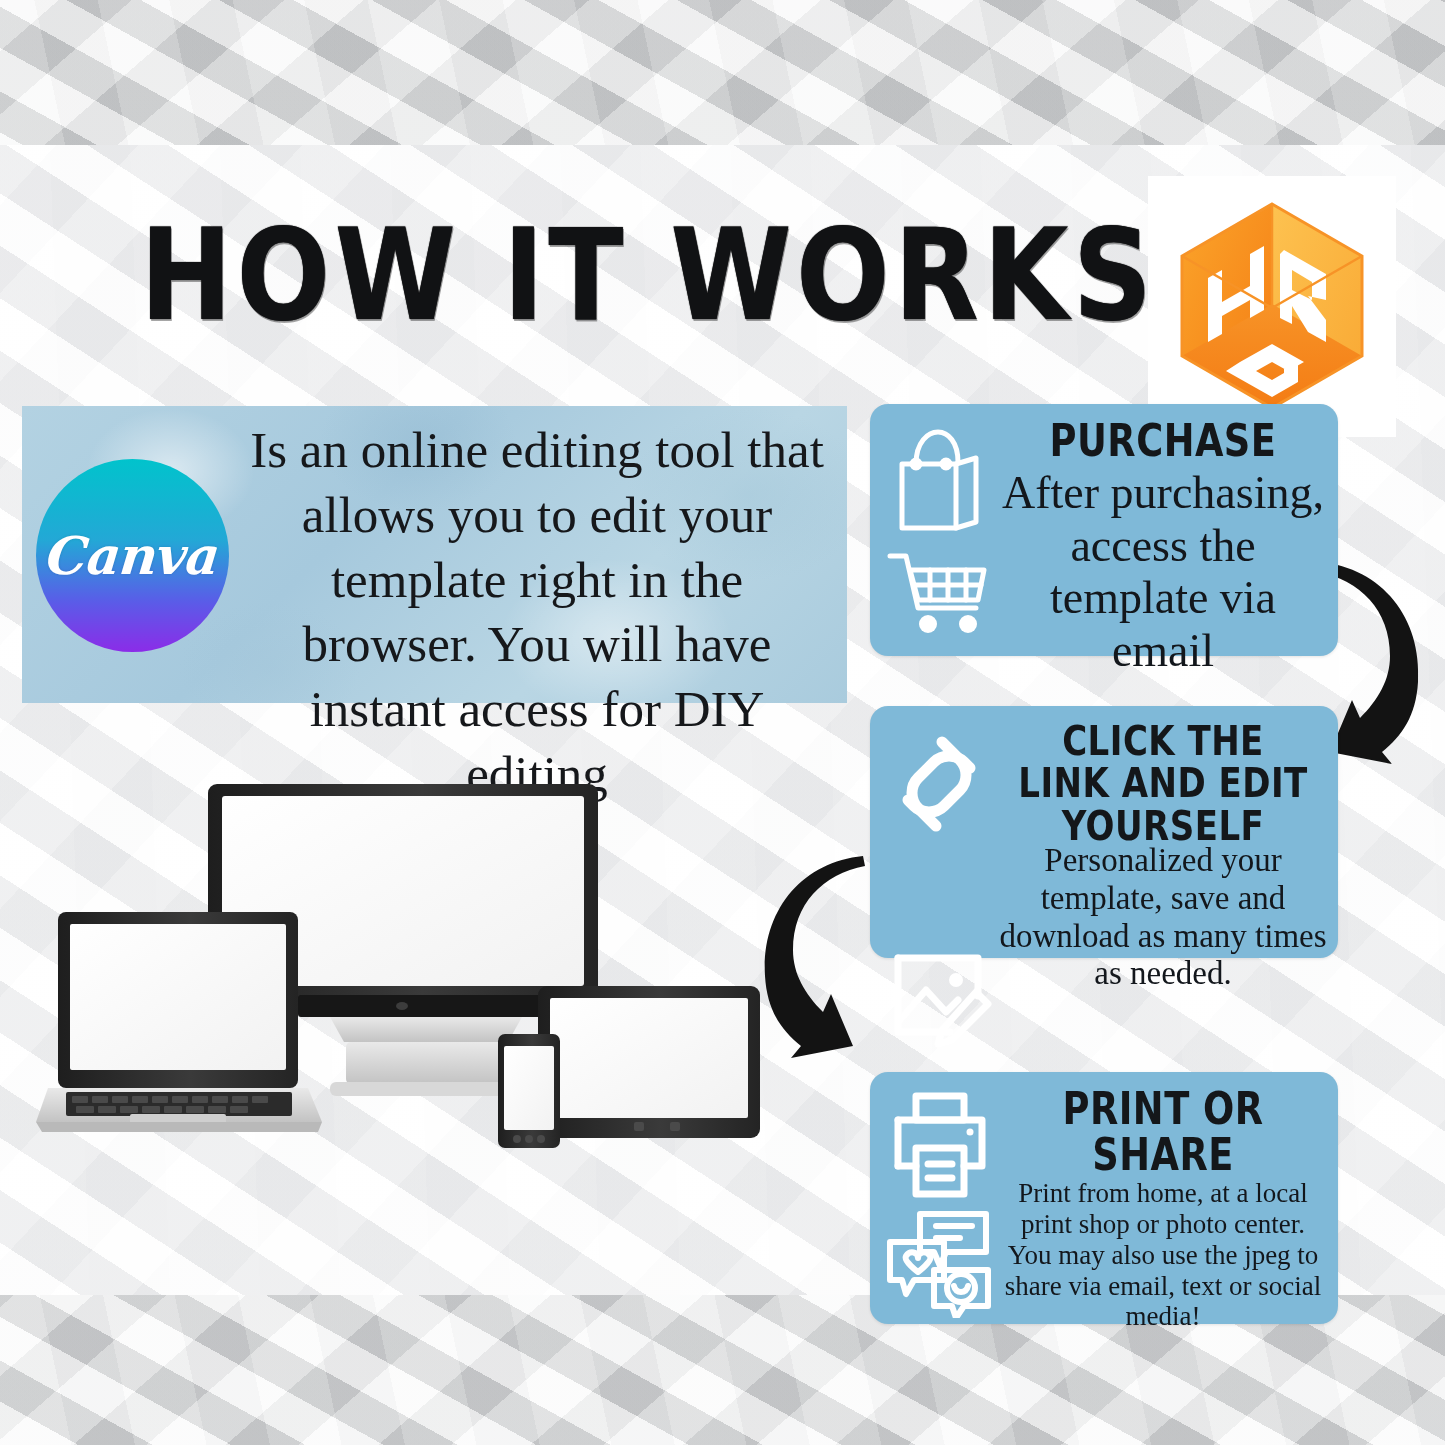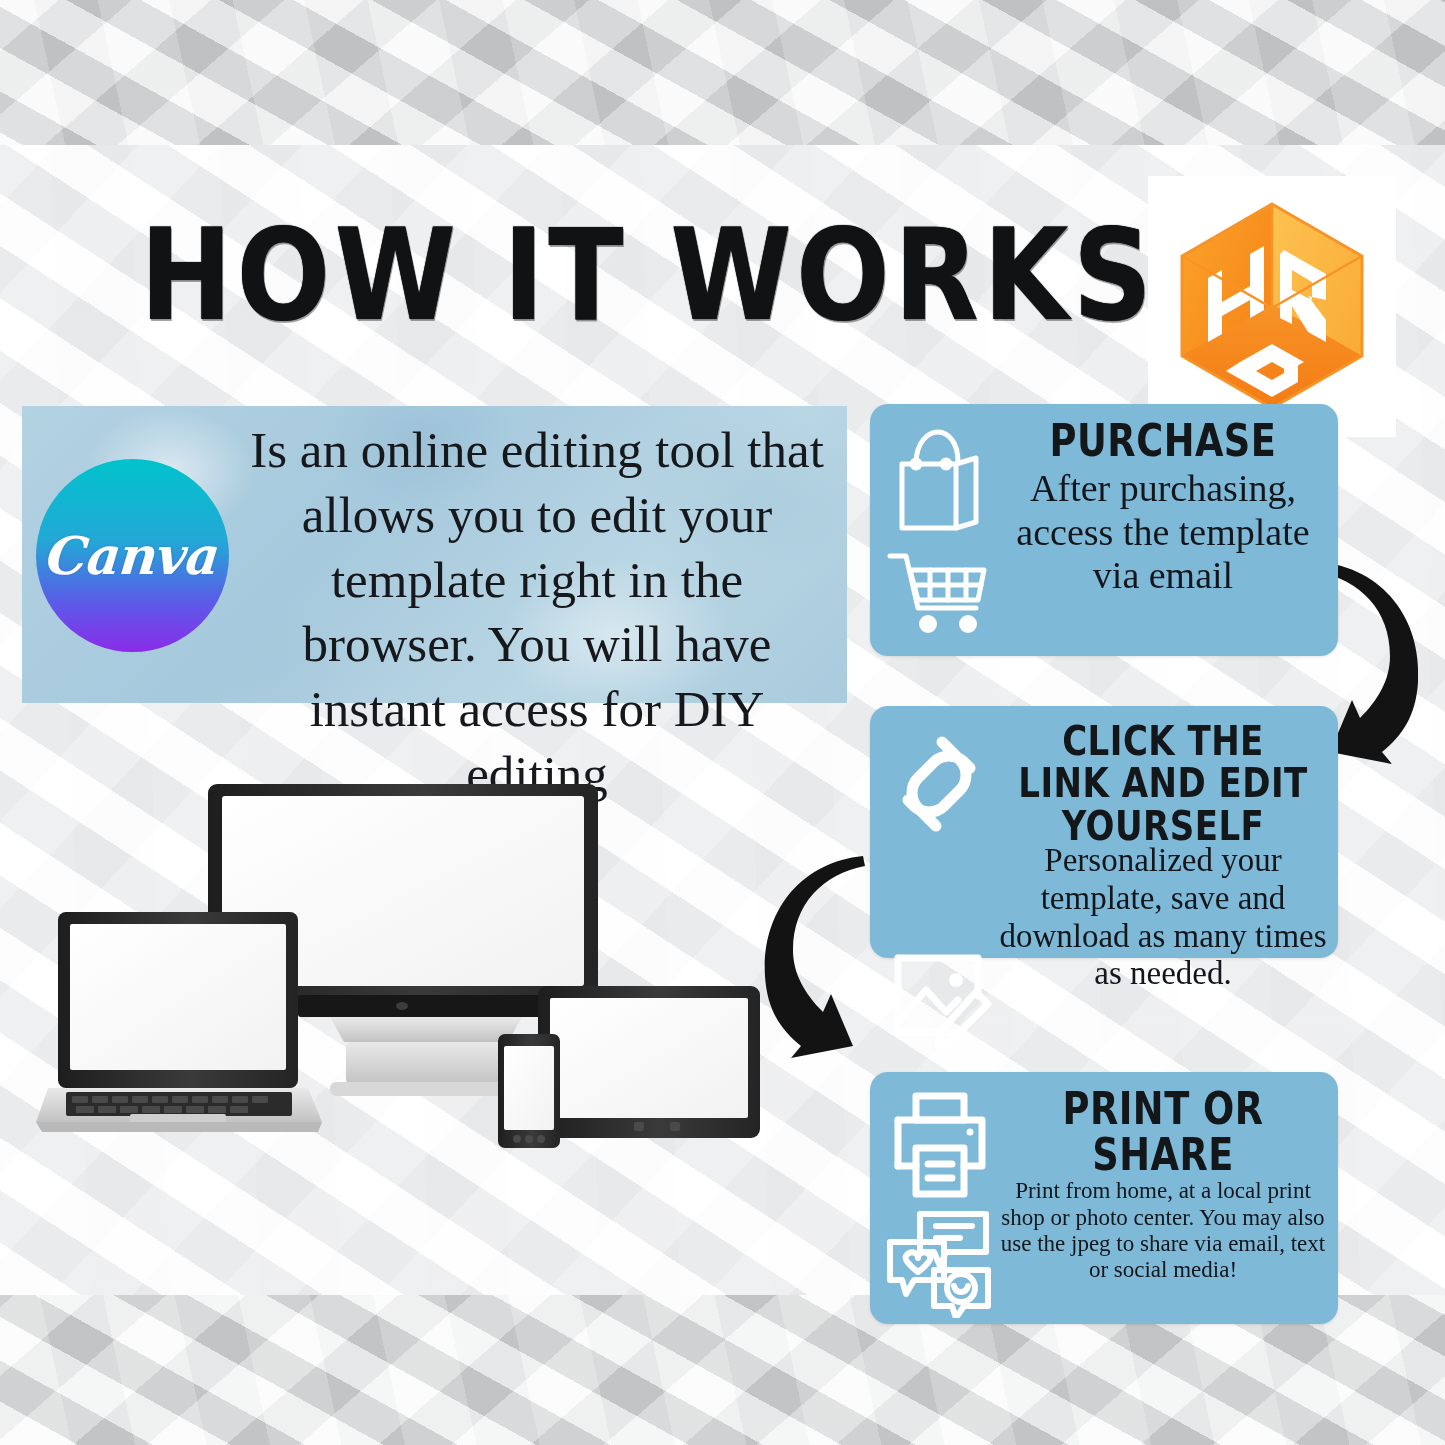--- a/index.html
+++ b/index.html
@@ -101,22 +101,22 @@
     font-size:40px;letter-spacing:.5px;color:#14171a;
     text-align:center;line-height:1.03;
     transform:scaleX(.92) scaleY(1.12);transform-origin:center top;
   }
   #card-2 .card-title{font-size:37px;}
   .card-desc{
     font-family:"Liberation Serif", serif;
     font-size:33px;line-height:1.14;color:#13171c;text-align:center;
     margin-top:8px;
   }
-  #card-1 .card-desc{font-size:38px;}
-  #card-3 .card-desc{font-size:23px;margin-top:10px;}
+  #card-1 .card-desc{font-size:46px;}
+  #card-3 .card-desc{font-size:27px;margin-top:10px;}
 
   
   .arrow{position:absolute;}
   #arrow-1{left:1290px;top:540px;width:150px;height:235px;}
   #arrow-2{left:745px;top:840px;width:150px;height:225px;}
 </style>
 </head>
 <body>
 
 <div class="canvas">

